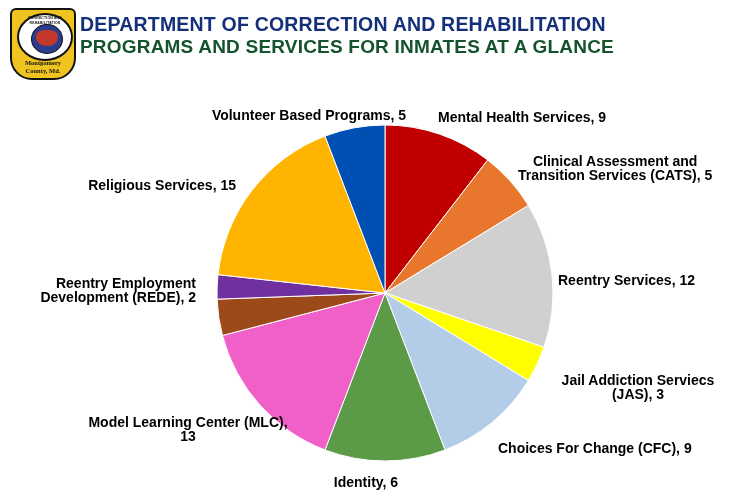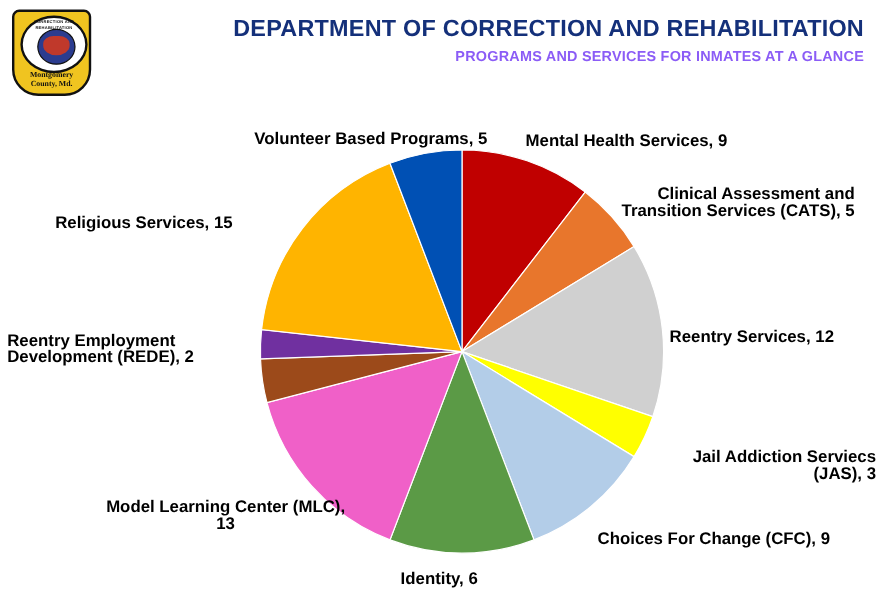--- a/index.html
+++ b/index.html
@@ -88,33 +88,33 @@
     font-weight: bold;
     color: #111;
     line-height: 8px;
     font-family: "Liberation Serif", serif;
   }
   .title-block {
     position: absolute;
     left: 80px;
     top: 12px;
     width: 640px;
-    text-align: right;
+    text-align: left;
   }
   .main-title {
     font-size: 19.5px;
     font-weight: bold;
     color: #14307a;
     letter-spacing: .2px;
     line-height: 24px;
   }
   .sub-title {
-    font-size: 12px;
+    font-size: 19px;
     font-weight: bold;
-    color: #8b5cf6;
+    color: #14532d;
     letter-spacing: .2px;
     line-height: 18px;
     margin-top: 2px;
   }
   .chart-area {
     position: absolute;
     left: 0;
     top: 88px;
     width: 730px;
     height: 415px;
@@ -127,22 +127,22 @@
     height: 340px;
   }
   .label {
     position: absolute;
     font-size: 14px;
     font-weight: bold;
     color: #000;
     line-height: 14px;
     white-space: pre-line;
   }
-  .label.right { text-align: right; }
-  .label.left { }
+  .label.right { text-align: center; }
+  .label.left { text-align: right; }
   .label.center { text-align: center; }
 </style>
 </head>
 <body>
 
 <div class="header">
   <div class="logo">
     <div class="logo-badge">
       <div class="logo-ring">
         <div class="logo-ring-text">CORRECTION AND REHABILITATION</div>

